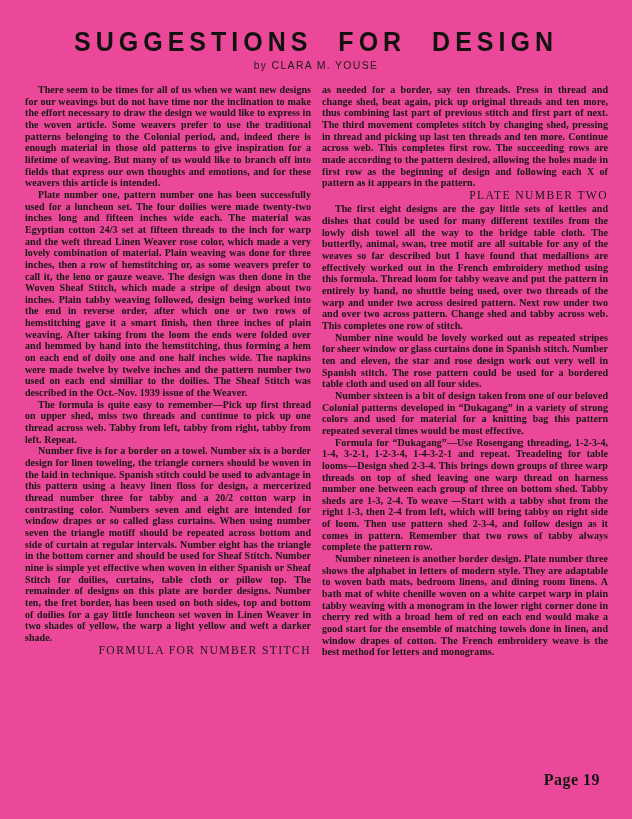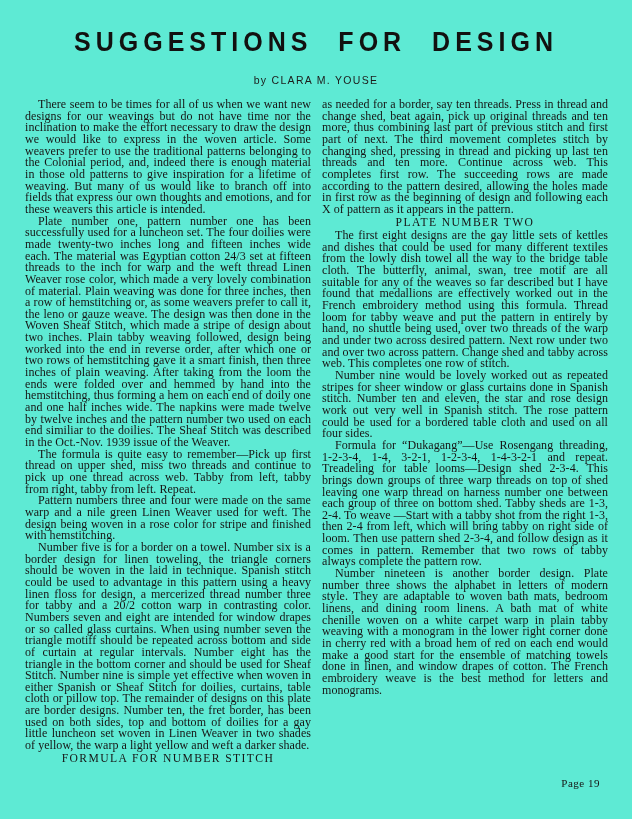--- a/index.html
+++ b/index.html
@@ -5,111 +5,112 @@
   html, body {
     margin: 0;
     padding: 0;
     background: #e8e8e8;
   }
   .page {
     position: relative;
     width: 632px;
     height: 819px;
     margin: 0 auto;
-    background: #5eead4;
+    background: #ec4899;
     color: #161514;
     font-family: "Liberation Serif", serif;
     overflow: hidden;
     box-sizing: border-box;
   }
   .masthead {
     text-align: center;
     margin-top: 27px;
   }
   .title {
     margin: 0;
     font-family: "Liberation Sans", sans-serif;
     font-weight: bold;
     font-size: 25px;
     letter-spacing: 5px;
     word-spacing: 14px;
     color: #121110;
     transform: scaleY(1.08);
   }
   .byline {
-    margin-top: 18px;
+    margin-top: 3px;
     font-family: "Liberation Sans", sans-serif;
     font-size: 10.5px;
     letter-spacing: 1.3px;
     color: #1c1b1a;
   }
   .columns {
     display: flex;
     gap: 11px;
     margin: 13px 24px 0 25px;
   }
   .col {
     width: 286px;
     box-sizing: border-box;
   }
   .para {
     margin: 0;
-    font-size: 12px;
+    font-size: 10px;
     line-height: 11.65px;
     text-align: justify;
     text-indent: 13px;
     letter-spacing: 0.05px;
+    font-weight: bold;
   }
   .para.no-indent {
     text-indent: 0;
   }
   .subhead {
     margin: 1px 0 1px 0;
     font-weight: normal;
     font-size: 11.6px;
     line-height: 12.5px;
-    text-align: center;
+    text-align: right;
     letter-spacing: 1.4px;
     white-space: nowrap;
   }
   .pageno {
     position: absolute;
     right: 32px;
     bottom: 30px;
-    font-size: 11px;
-    font-weight: normal;
+    font-size: 16px;
+    font-weight: bold;
     letter-spacing: 0.5px;
   }
 </style>
 </head>
 <body>
 
 <div class="page">
 
   <header class="masthead">
     <h1 class="title">SUGGESTIONS FOR DESIGN</h1>
     <div class="byline">by CLARA M. YOUSE</div>
   </header>
 
   <div class="columns">
 
     <div class="col">
       <p class="para">There seem to be times for all of us when we want new designs for our weavings but do not have time nor the inclination to make the effort necessary to draw the design we would like to express in the woven article. Some weavers prefer to use the traditional patterns belonging to the Colonial period, and, indeed there is enough material in those old patterns to give inspiration for a lifetime of weaving. But many of us would like to branch off into fields that express our own thoughts and emotions, and for these weavers this article is intended.</p>
       <p class="para">Plate number one, pattern number one has been successfully used for a luncheon set. The four doilies were made twenty-two inches long and fifteen inches wide each. The material was Egyptian cotton 24/3 set at fifteen threads to the inch for warp and the weft thread Linen Weaver rose color, which made a very lovely combination of material. Plain weaving was done for three inches, then a row of hemstitching or, as some weavers prefer to call it, the leno or gauze weave. The design was then done in the Woven Sheaf Stitch, which made a stripe of design about two inches. Plain tabby weaving followed, design being worked into the end in reverse order, after which one or two rows of hemstitching gave it a smart finish, then three inches of plain weaving. After taking from the loom the ends were folded over and hemmed by hand into the hemstitching, thus forming a hem on each end of doily one and one half inches wide. The napkins were made twelve by twelve inches and the pattern number two used on each end similiar to the doilies. The Sheaf Stitch was described in the Oct.-Nov. 1939 issue of the Weaver.</p>
       <p class="para">The formula is quite easy to remember—Pick up first thread on upper shed, miss two threads and continue to pick up one thread across web. Tabby from left, tabby from right, tabby from left. Repeat.</p>
-      <p class="para">Pattern numbers three and four were made on the same warp and a nile green Linen Weaver used for weft. The design being woven in a rose color for stripe and finished with hemstitching.</p>
       <p class="para">Number five is for a border on a towel. Number six is a border design for linen toweling, the triangle corners should be woven in the laid in technique. Spanish stitch could be used to advantage in this pattern using a heavy linen floss for design, a mercerized thread number three for tabby and a 20/2 cotton warp in contrasting color. Numbers seven and eight are intended for window drapes or so called glass curtains. When using number seven the triangle motiff should be repeated across bottom and side of curtain at regular intervals. Number eight has the triangle in the bottom corner and should be used for Sheaf Stitch. Number nine is simple yet effective when woven in either Spanish or Sheaf Stitch for doilies, curtains, table cloth or pillow top. The remainder of designs on this plate are border designs. Number ten, the fret border, has been used on both sides, top and bottom of doilies for a gay little luncheon set woven in Linen Weaver in two shades of yellow, the warp a light yellow and weft a darker shade.</p>
       <h3 class="subhead">FORMULA FOR NUMBER STITCH</h3>
     </div>
 
     <div class="col">
       <p class="para no-indent">as needed for a border, say ten threads. Press in thread and change shed, beat again, pick up original threads and ten more, thus combining last part of previous stitch and first part of next. The third movement completes stitch by changing shed, pressing in thread and picking up last ten threads and ten more. Continue across web. This completes first row. The succeeding rows are made according to the pattern desired, allowing the holes made in first row as the beginning of design and following each X of pattern as it appears in the pattern.</p>
       <h3 class="subhead">PLATE NUMBER TWO</h3>
       <p class="para">The first eight designs are the gay little sets of kettles and dishes that could be used for many different textiles from the lowly dish towel all the way to the bridge table cloth. The butterfly, animal, swan, tree motif are all suitable for any of the weaves so far described but I have found that medallions are effectively worked out in the French embroidery method using this formula. Thread loom for tabby weave and put the pattern in entirely by hand, no shuttle being used, over two threads of the warp and under two across desired pattern. Next row under two and over two across pattern. Change shed and tabby across web. This completes one row of stitch.</p>
       <p class="para">Number nine would be lovely worked out as repeated stripes for sheer window or glass curtains done in Spanish stitch. Number ten and eleven, the star and rose design work out very well in Spanish stitch. The rose pattern could be used for a bordered table cloth and used on all four sides.</p>
+      <p class="para">Number sixteen is a bit of design taken from one of our beloved Colonial patterns developed in “Dukagang” in a variety of strong colors and used for material for a knitting bag this pattern repeated several times would be most effective.</p>
       <p class="para">Formula for “Dukagang”—Use Rosengang threading, 1-2-3-4, 1-4, 3-2-1, 1-2-3-4, 1-4-3-2-1 and repeat. Treadeling for table looms—Design shed 2-3-4. This brings down groups of three warp threads on top of shed leaving one warp thread on harness number one between each group of three on bottom shed. Tabby sheds are 1-3, 2-4. To weave —Start with a tabby shot from the right 1-3, then 2-4 from left, which will bring tabby on right side of loom. Then use pattern shed 2-3-4, and follow design as it comes in pattern. Remember that two rows of tabby always complete the pattern row.</p>
       <p class="para">Number nineteen is another border design. Plate number three shows the alphabet in letters of modern style. They are adaptable to woven bath mats, bedroom linens, and dining room linens. A bath mat of white chenille woven on a white carpet warp in plain tabby weaving with a monogram in the lower right corner done in cherry red with a broad hem of red on each end would make a good start for the ensemble of matching towels done in linen, and window drapes of cotton. The French embroidery weave is the best method for letters and monograms.</p>
     </div>
 
   </div>
 
   <div class="pageno">Page 19</div>
 
 </div>
 

